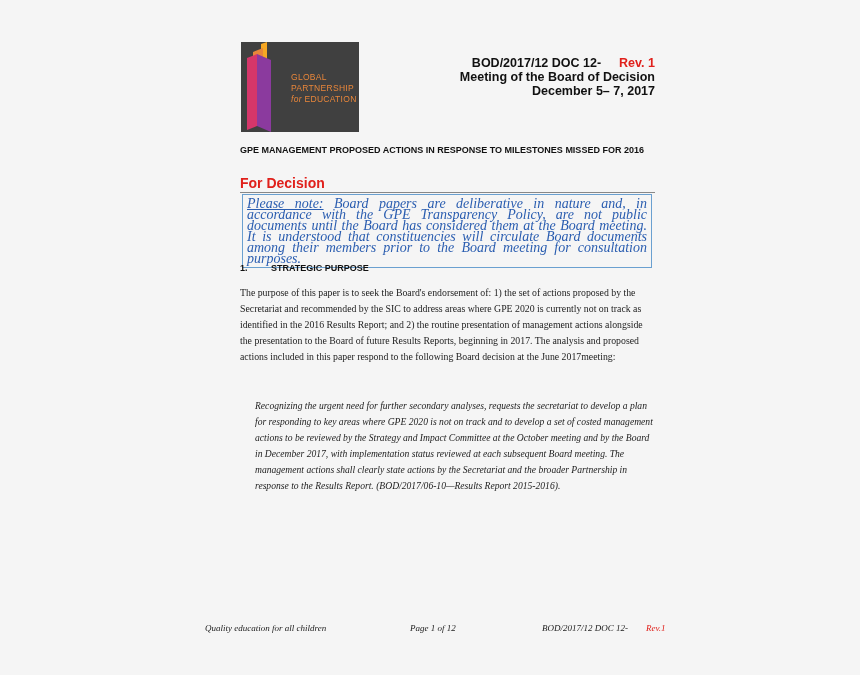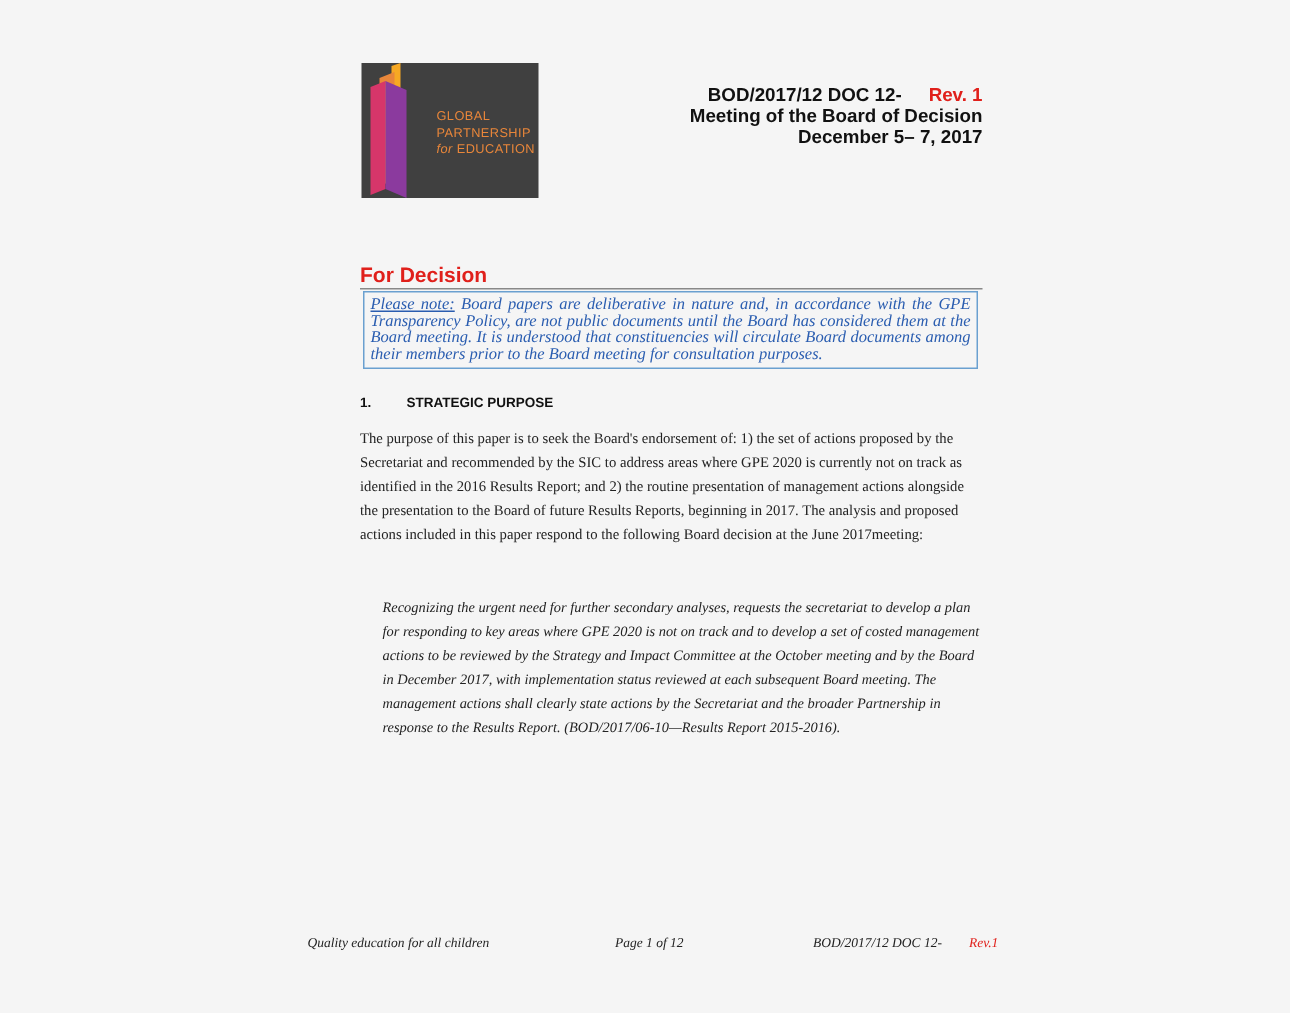--- a/index.html
+++ b/index.html
@@ -6,21 +6,21 @@
   body { width:860px; height:675px; background:#f5f5f5; position:relative; overflow:hidden; font-family:"Liberation Serif", serif; color:#222; }
   .page { position:absolute; left:0; top:0; width:860px; height:675px; }
   .logo { position:absolute; left:241px; top:42px; width:118px; height:90px; background:#404040; }
   .logo svg { position:absolute; left:0; top:0; }
   .logo-text { position:absolute; left:50px; top:30px; font-family:"Liberation Sans", sans-serif; font-size:8.5px; line-height:11px; color:#e8863a; letter-spacing:0.3px; }
   .logo-text .it { font-style:italic;margin-top:30px; }
   .hdr { position:absolute; right:205px; top:56px; text-align:right; font-family:"Liberation Sans", sans-serif; font-weight:bold; font-size:12.5px; line-height:14px; color:#111; }
   .red { color:#e0201b;margin-left:18px; }
   .title { position:absolute; left:240px; top:145px; width:420px; font-family:"Liberation Sans", sans-serif; font-weight:bold; font-size:9px; line-height:11px; color:#111; }
   .decision { position:absolute; left:240px; top:175px; width:415px; font-family:"Liberation Sans", sans-serif; font-weight:bold; font-size:14px; color:#e0201b; border-bottom:1px solid #888; padding-bottom:1px; }
-  .note { position:absolute; left:242px; top:194px; width:400px; border:1px solid #6aa0d0; padding:3px 4px; font-style:italic; font-size:11px; line-height:11px; color:#2a5db0; text-align:justify; }
+  .note { position:absolute; left:242px; top:194px; width:400px; border:1px solid #6aa0d0; padding:3px 4px; font-style:italic; font-size:14px; line-height:11px; color:#2a5db0; text-align:justify; }
   .note u { text-decoration:underline; }
   .sec { position:absolute; left:240px; top:263px; font-family:"Liberation Sans", sans-serif; font-weight:bold; font-size:9px; color:#111; }
   .sec .num { display:inline-block; width:31px; }
   .para { position:absolute; left:240px; top:285px; width:414px; font-size:9.8px; line-height:16px; color:#222; text-align:left; }
   .quote { position:absolute; left:255px; top:398px; width:400px; font-style:italic; font-size:9.6px; line-height:16px; color:#222; }
   .foot { position:absolute; top:623px; font-style:italic; font-size:9px; color:#222; }
 </style>
 </head>
 <body>
 
@@ -39,20 +39,21 @@
       <div><span class="it">for</span> <span>EDUCATION</span></div>
     </div>
   </div>
 
   <div class="hdr">
     <div><span>BOD/2017/12 DOC 12-</span><span class="red">Rev. 1</span></div>
     <div>Meeting of the Board of Decision</div>
     <div>December 5– 7, 2017</div>
   </div>
 
+  <div class="title">GPE MANAGEMENT PROPOSED ACTIONS IN RESPONSE TO MILESTONES MISSED FOR 2016</div>
   <div class="decision">For Decision</div>
 
   <div class="note">
     <u>Please note:</u><span> Board papers are deliberative in nature and, in accordance with the GPE Transparency Policy, are not public documents until the Board has considered them at the Board meeting.  It is understood that constituencies will circulate Board documents among their members prior to the Board meeting for consultation purposes.</span>
   </div>
 
   <div class="sec">
     <span class="num">1.</span><span>STRATEGIC PURPOSE</span>
   </div>
 

